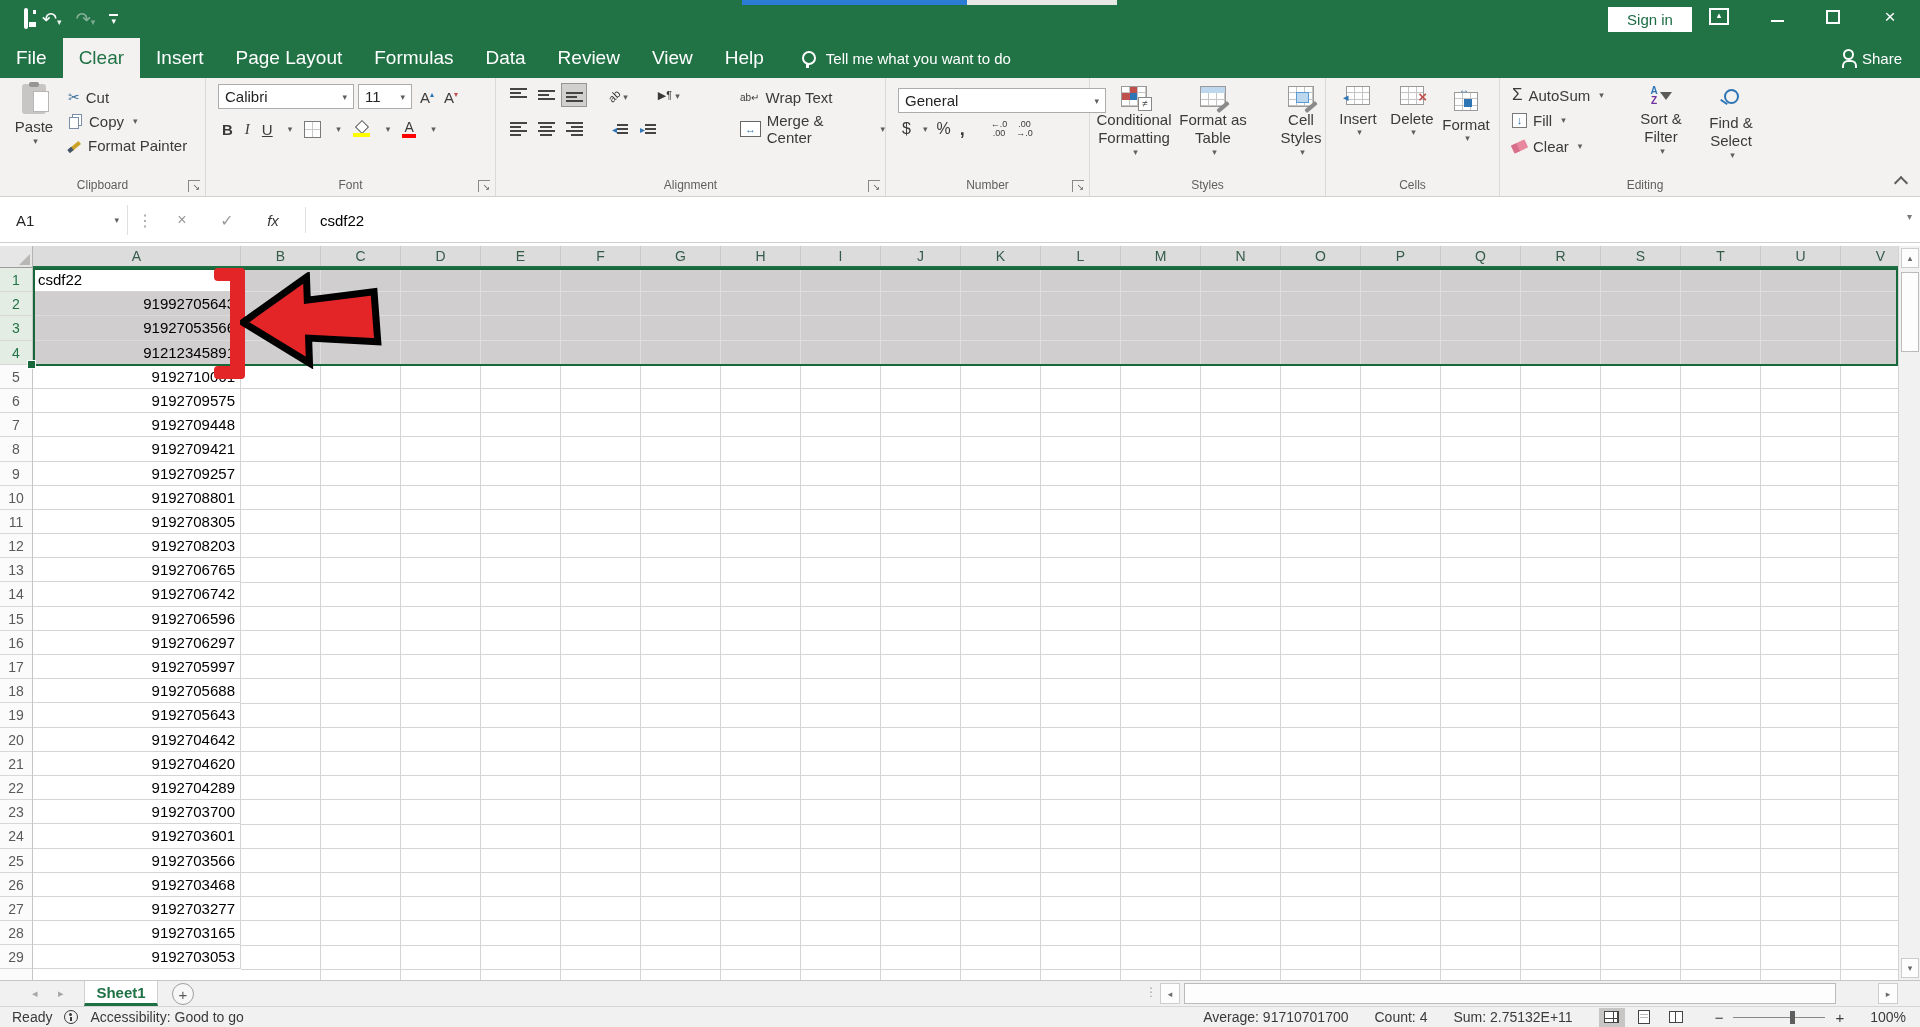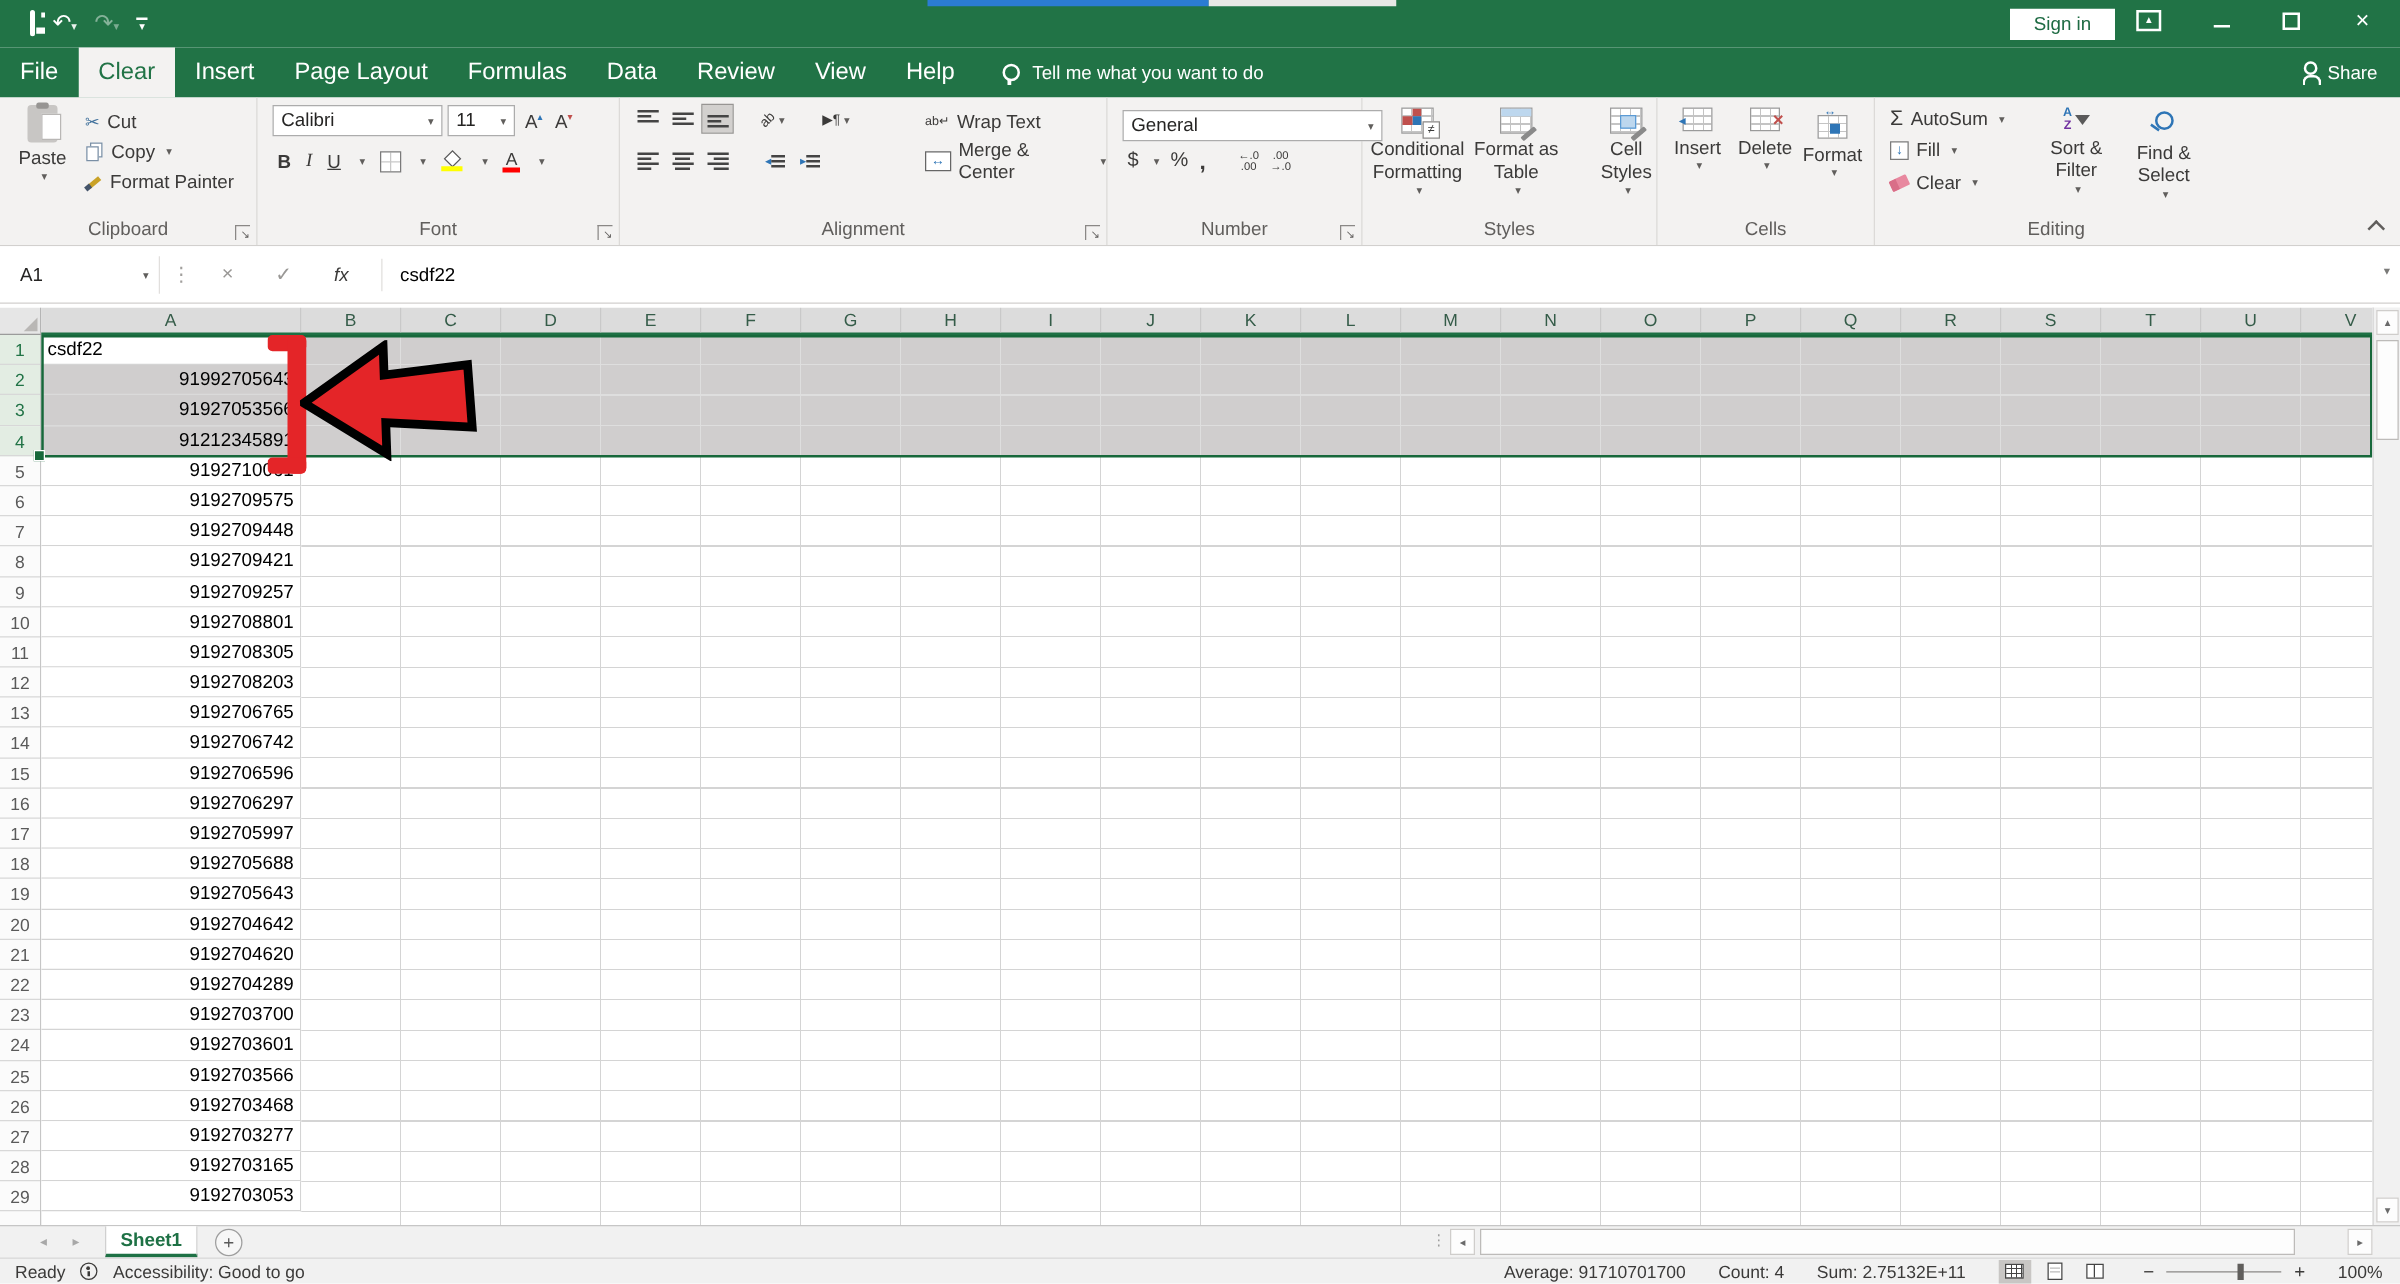--- a/index.html
+++ b/index.html
@@ -35,21 +35,21 @@
   .tab.active{background:#F3F2F1;color:#217346}
   #tellme-wrap{display:flex;align-items:center;gap:10px;margin-left:22px;font-size:15px}
   .ic-bulb{width:10px;height:10px;border:2px solid #fff;border-radius:50%;position:relative}
   .ic-bulb:after{content:"";position:absolute;left:2px;bottom:-5px;width:3px;height:4px;background:#fff}
   #share-wrap{position:absolute;right:18px;top:38px;height:40px;display:flex;align-items:center;gap:8px;font-size:15px;color:#fff}
   .ic-person{width:7px;height:7px;border:2px solid #fff;border-radius:50%;position:relative;margin-top:-8px}
   .ic-person:after{content:"";position:absolute;left:-3px;top:9px;width:11px;height:6px;border:2px solid #fff;border-bottom:none;border-radius:6px 6px 0 0}
   
   #ribbon{left:0;top:78px;width:1920px;height:119px;background:#F3F2F1;border-bottom:1px solid #D2D0CE;box-sizing:border-box}
   .group{position:absolute;top:0;height:118px;border-right:1px solid #DCDAD8;box-sizing:border-box}
-  .glabel{position:absolute;bottom:4px;left:0;right:0;text-align:center;font-size:15px;color:#605E5C}
+  .glabel{position:absolute;bottom:4px;left:0;right:0;text-align:center;font-size:12px;color:#605E5C}
   .lau{position:absolute;right:5px;bottom:4px;width:11px;height:11px;border-left:1px solid #8A8886;border-top:1px solid #8A8886;font-size:9px;color:#605E5C;display:flex;align-items:flex-end;justify-content:flex-end;line-height:9px}
   .btxt{font-size:15px;color:#3B3A39}
   .gray{color:#A19F9D}
   .dd{font-size:9px;color:#605E5C;margin-left:3px}
   .bigbtn{position:absolute;display:flex;flex-direction:column;align-items:center;justify-content:flex-start;text-align:center}
   .bigbtn .cap{font-size:15px;line-height:18px;color:#3B3A39;margin-top:4px}
   .srow{position:absolute;display:flex;align-items:center;gap:6px;height:22px}
   .combo{position:absolute;height:25px;background:#fff;border:1px solid #ACACAC;display:flex;align-items:center;padding:0 6px;font-size:15px;box-sizing:border-box}
   .combo .dd{margin-left:auto}
   .ab-btn{width:24px;height:22px;display:flex;align-items:center;justify-content:center}

